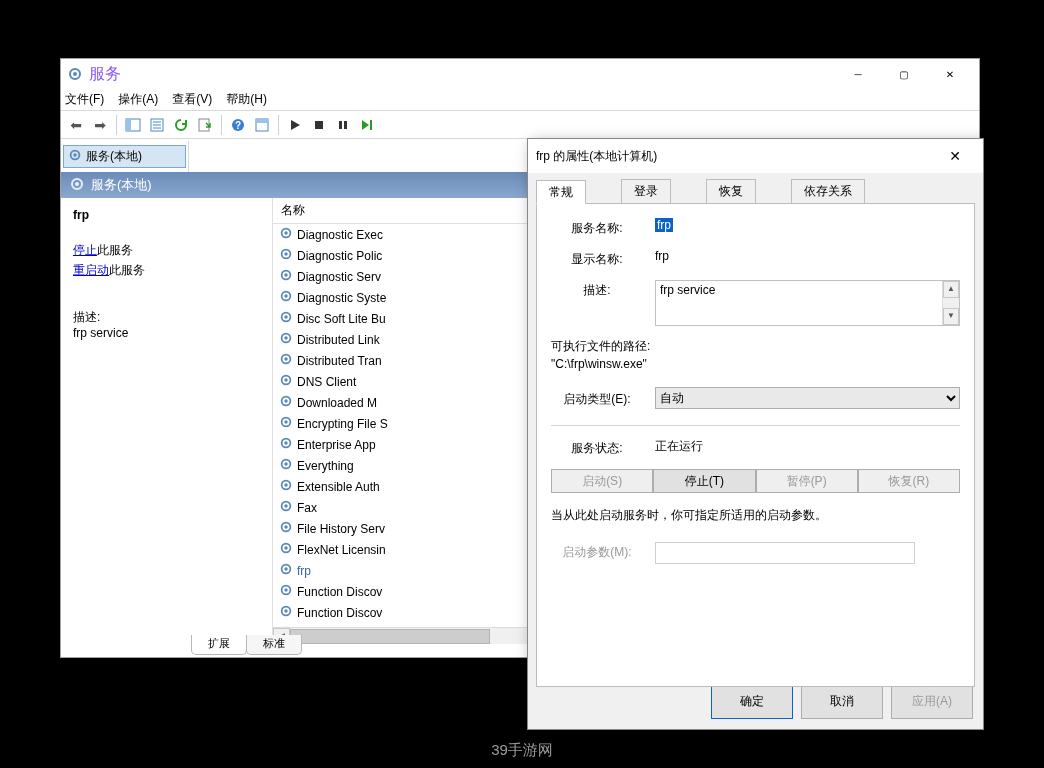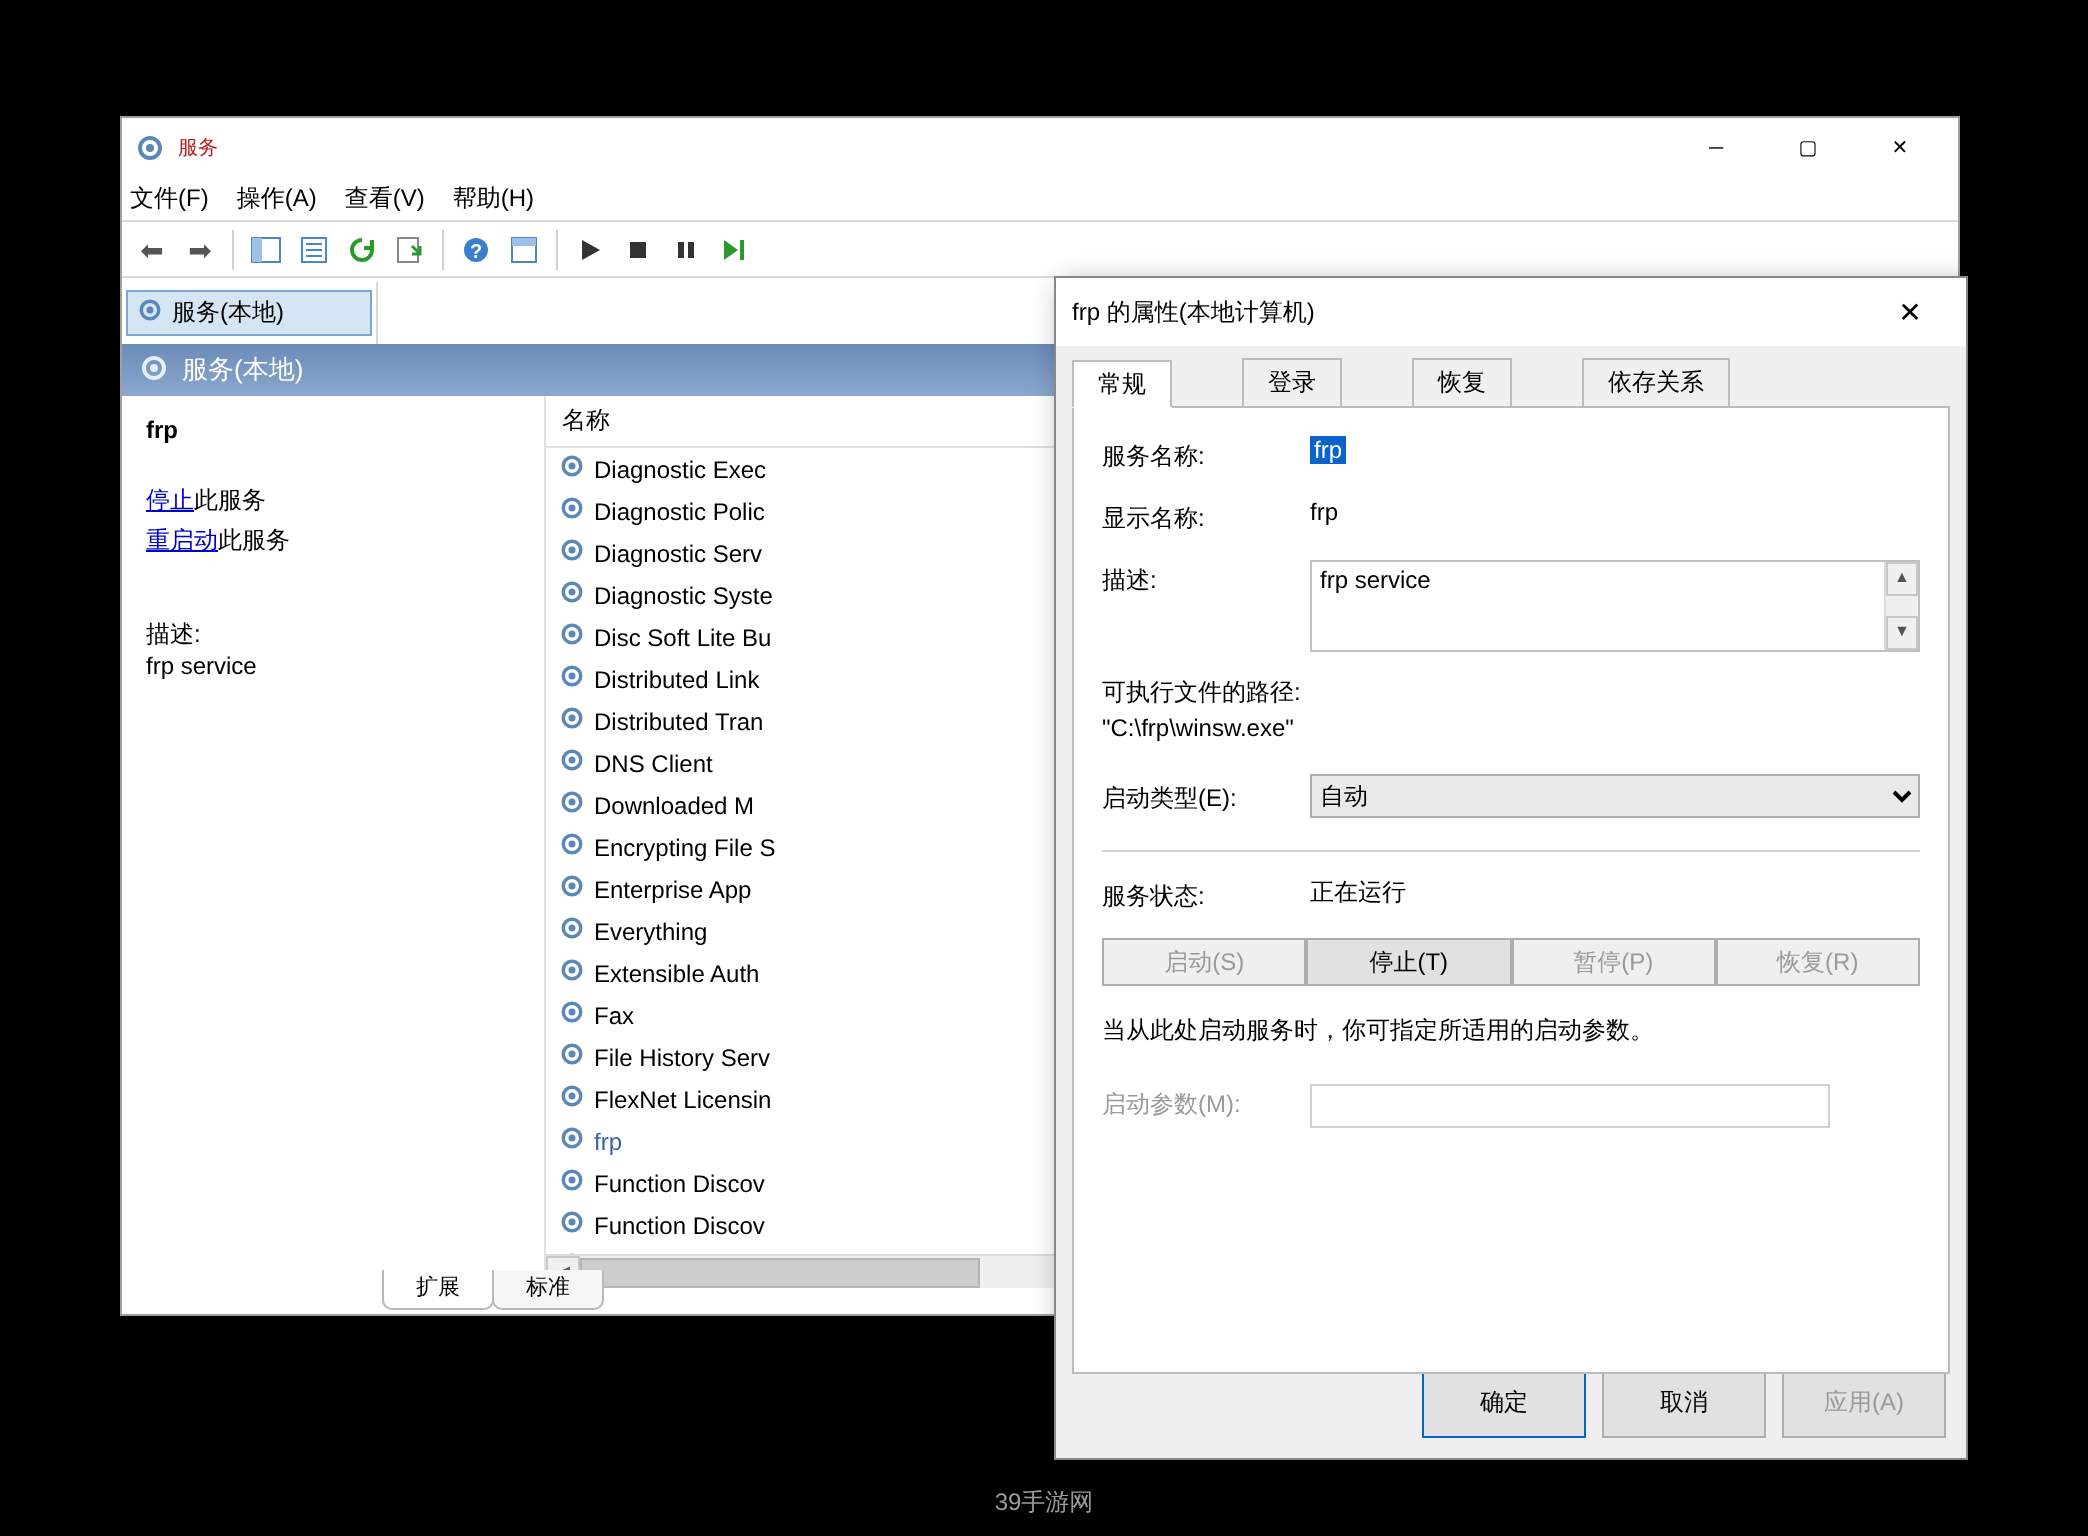--- a/index.html
+++ b/index.html
@@ -4,21 +4,21 @@
 <style>
   * { box-sizing: border-box; font-family: "Segoe UI", "Microsoft YaHei", Tahoma, sans-serif; }
   body { margin: 0; background: #000; width: 1044px; height: 768px; position: relative; overflow: hidden; }
   
   .services-window {
     position: absolute; left: 60px; top: 58px; width: 920px; height: 600px;
     background: #fff; border: 1px solid #a0a0a0;
   }
   .titlebar { height: 30px; display: flex; align-items: center; padding: 0 6px; }
   .titlebar .gear-ico { width: 16px; height: 16px; margin-right: 6px; display:inline-flex; }
-  .titlebar .title { font-size: 10px; color: #b91c1c; flex: 0 0 auto; }
+  .titlebar .title { font-size: 16px; color: #8b5cf6; flex: 0 0 auto; }
   .titlebar .spacer { flex: 1; }
   .titlebar .winbtn { width: 46px; height: 30px; display:flex; align-items:center; justify-content:center; font-size:10px; color:#000;}
   .menubar { height: 22px; display:flex; align-items:center; padding: 0 4px; border-bottom: 1px solid #d9d9d9;}
   .menubar span { font-size: 12px; margin-right: 14px; }
   .toolbar { height: 28px; border-bottom: 1px solid #d9d9d9; display:flex; align-items:center; padding:0 4px; gap:2px;}
   .toolbar .tb-btn { width: 22px; height:22px; border:1px solid transparent; display:flex;align-items:center;justify-content:center;}
   .toolbar .tb-sep { width:1px; height:20px; background:#d0d0d0; margin:0 3px;}
   .toolbar .arrow { font-size:14px; color:#555;}
   .toolbar svg { display:block;}
   .client { position:absolute; top:82px; bottom:0; left:0; right:0; display:flex;flex-direction:column;}
@@ -52,42 +52,42 @@
   }
   .props-titlebar { height:34px; background:#fff; display:flex; align-items:center; padding:0 8px;}
   .props-titlebar .ptitle { font-size:12px; flex:1;}
   .props-titlebar .close { width:40px; text-align:center; font-size:14px;}
   .props-body { padding:6px 8px 0 8px; font-size:12px; position:relative; height:520px;}
   .tabstrip { display:flex; height:24px; position:relative; z-index:2;gap:36px;}
   .tabstrip .tab { border:1px solid #bcbcbc; border-bottom:none; padding:3px 12px 2px; background:#f0f0f0; margin-right:-1px; font-size:12px;}
   .tabstrip .tab.active { background:#fff; position:relative; top:1px; border-bottom:1px solid #fff;}
   .tab-page { border:1px solid #bcbcbc; background:#fff; padding:14px 14px 8px; height:484px; position:relative; z-index:1;}
   .formrow { display:flex; align-items:flex-start; margin-bottom:12px; gap:12px;}
-  .formrow .lbl { width:92px; padding-top:2px;}
+  .formrow .lbl { width:92px; padding-top:2px;text-align:center;}
   .formrow .val { flex:1;}
   .selected-blue { background:#0b63c9; color:#fff; padding:0 2px;}
   .desc-box { border:1px solid #c0c0c0; height:46px; padding:2px 4px; line-height:1.3; position:relative;}
   .desc-box .vscroll { position:absolute; right:0; top:0; bottom:0; width:17px; background:#f0f0f0; border-left:1px solid #dcdcdc;}
   .desc-box .vscroll .varrow{height:17px;display:flex;align-items:center;justify-content:center;border:1px solid #c8c8c8;font-size:8px;color:#555;background:#f0f0f0;}
   .desc-box .vscroll .spacer{flex:1;}
   .exe-path { margin: 8px 0 2px 0;}
   .combo { display:flex; align-items:center;}
   .combo select { flex:1; height:22px; font-size:12px; border:1px solid #adadad; background:#e9e9e9;}
   hr.sep { border:none; border-top:1px solid #d4d4d4; margin:16px 0 12px;}
   .btn-row { display:flex; gap:0; margin-bottom:14px;}
   .btn-row button { flex:1; height:24px; font-size:12px; border:1px solid #adadad; background:#e1e1e1;}
   .btn-row button:disabled { color:#9a9a9a; background:#efefef;}
   .hint { margin-bottom:18px;}
   .param-input { height:22px; border:1px solid #cfcfcf; background:#fff; width:260px;}
   .param-row .lbl { color:#9a9a9a;}
   .dlg-buttons { position:absolute; right:10px; bottom:10px; display:flex; gap:8px;}
   .dlg-buttons button { width:82px; height:36px; font-size:12px; border:1px solid #adadad; background:#e1e1e1;}
   .dlg-buttons button.primary { border:1.5px solid #0b63c9;}
   .dlg-buttons button:disabled { color:#9a9a9a;}
-  .watermark { position:absolute; left:0; right:0; bottom:8px; text-align:center; color:#9c9c9c; font-size:12px; font-family:"Microsoft YaHei",sans-serif;}
+  .watermark { position:absolute; left:0; right:0; bottom:8px; text-align:center; color:#9c9c9c; font-size:15px; font-family:"Microsoft YaHei",sans-serif;}
 </style>
 </head>
 <body>
 
 <div class="services-window">
   <div class="titlebar">
     <span class="gear-ico">
       <svg width="16" height="16" viewBox="0 0 16 16">
           <circle cx="8" cy="8" r="5" fill="none" stroke="#5a88b8" stroke-width="2"></circle>
           <circle cx="8" cy="8" r="2" fill="#5a88b8"></circle>

